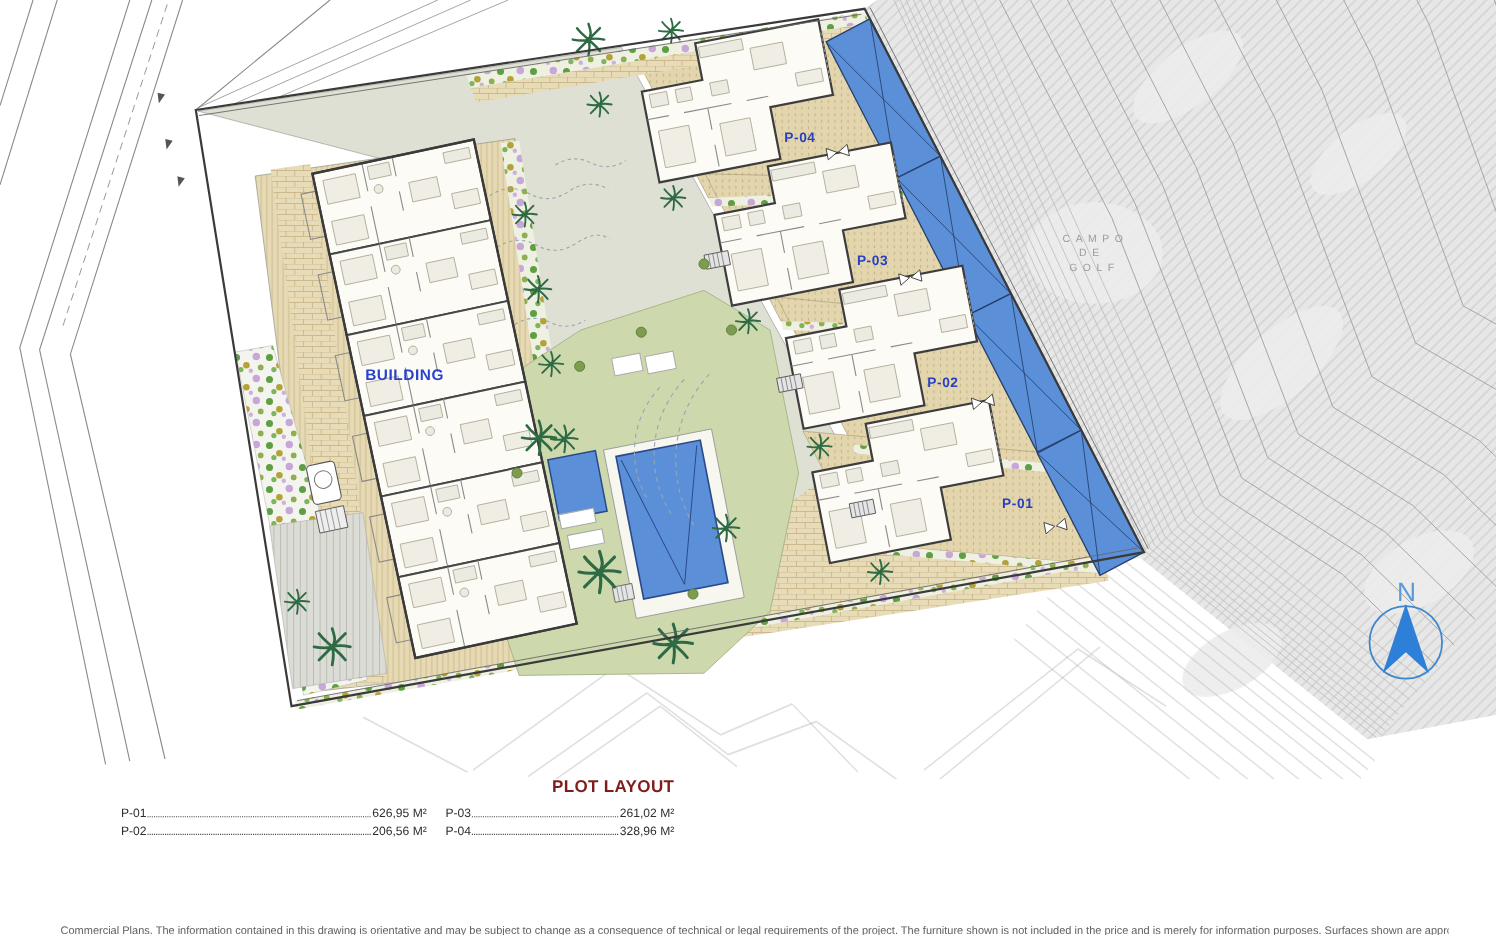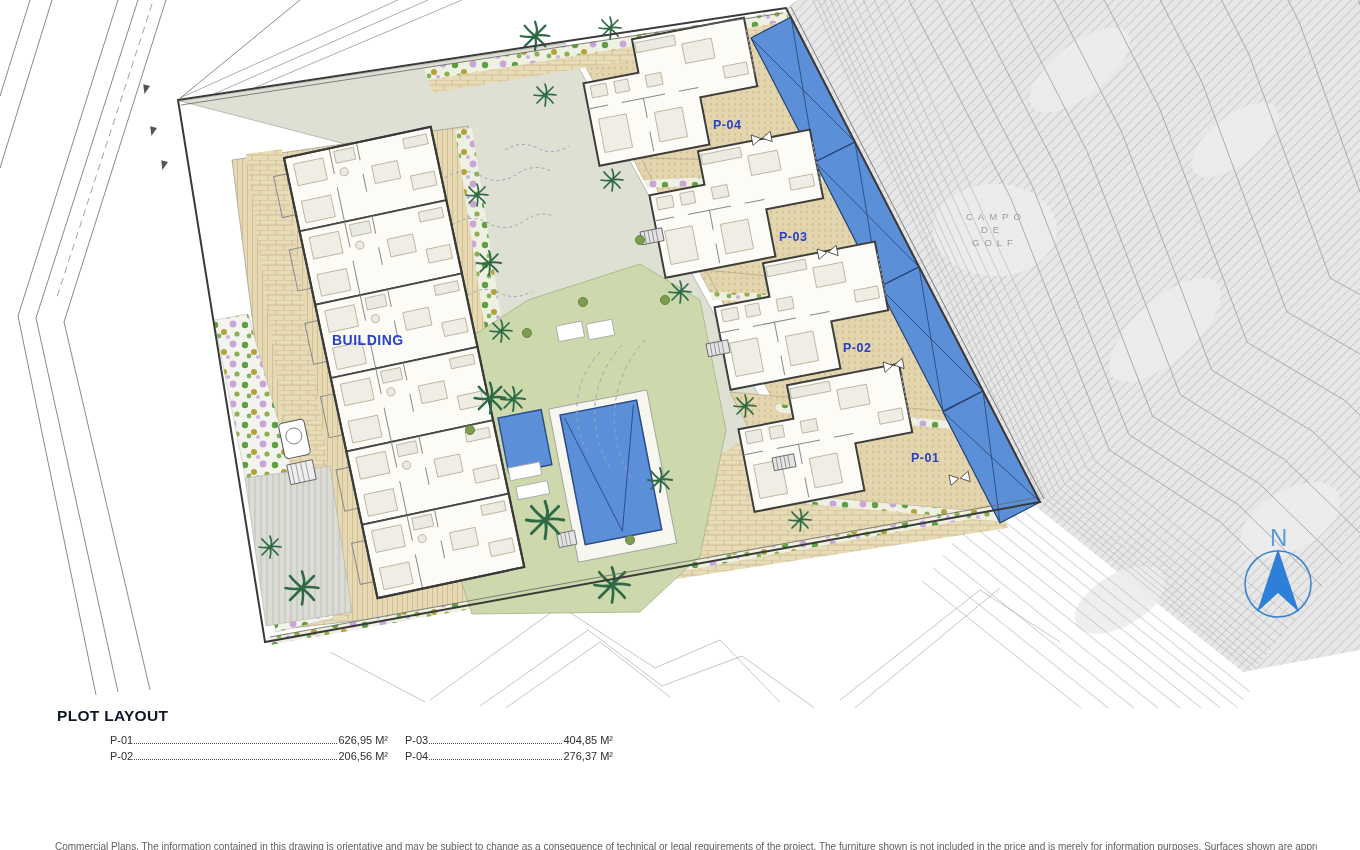--- a/index.html
+++ b/index.html
@@ -4,21 +4,21 @@
 <style>
   html,body{margin:0;padding:0;background:#fff;}
   .stage{position:relative;width:1360px;height:850px;background:#ffffff;overflow:hidden;
          font-family:"Liberation Sans",sans-serif;}
   svg text{font-family:"Liberation Sans",sans-serif;}
   .lbl-blue{fill:#2840c4;font-weight:bold;font-size:12.5px;letter-spacing:.5px;}
   .bldg-lbl{fill:#2742cc;font-weight:bold;font-size:14px;letter-spacing:.5px;}
   .campo{fill:#9b9b9b;font-size:9.5px;letter-spacing:5px;}
   .north-n{fill:#5b9bd8;font-size:24px;}
   .legend{position:absolute;left:57px;top:704px;}
-  .legend-title{color:#0f172a;font-weight:bold;font-size:15.5px;letter-spacing:.3px;line-height:23px;}
+  .legend-title{color:#7f1d1d;font-weight:bold;font-size:15.5px;letter-spacing:.3px;line-height:23px;text-align:right;}
   .legend-cols{display:flex;gap:17px;margin-left:53px;margin-top:7px;}
   .legend-col{display:flex;flex-direction:column;gap:4px;}
   .legend-col.c1{width:278px;}
   .legend-col.c2{width:208px;}
   .legend-row{display:flex;align-items:baseline;font-size:11px;color:#2e2e2e;line-height:12px;}
   .legend-row .dots{flex:1;border-bottom:1.5px dotted #4a4a4a;margin:0 1px 2px 1px;}
   .disclaimer{position:absolute;left:55px;top:841px;width:1262px;font-size:10px;color:#606060;
               white-space:nowrap;overflow:hidden;}
 </style>
 </head>
@@ -373,26 +373,26 @@
       <div class="legend-row">
         <span>P-02</span>
         <span class="dots"></span>
         <span>206,56 M²</span>
       </div>
     </div>
     <div class="legend-col c2">
       <div class="legend-row">
         <span>P-03</span>
         <span class="dots"></span>
-        <span>404,85 M²</span>
+        <span>261,02 M²</span>
       </div>
       <div class="legend-row">
         <span>P-04</span>
         <span class="dots"></span>
-        <span>276,37 M²</span>
+        <span>328,96 M²</span>
       </div>
     </div>
   </div>
 </div>
 
 <div class="disclaimer">Commercial Plans. The information contained in this drawing is orientative and may be subject to change as a consequence of technical or legal requirements of the project. The furniture shown is not included in the price and is merely for information purposes. Surfaces shown are approximate.</div>
 
 </div>
 
 </body></html>

